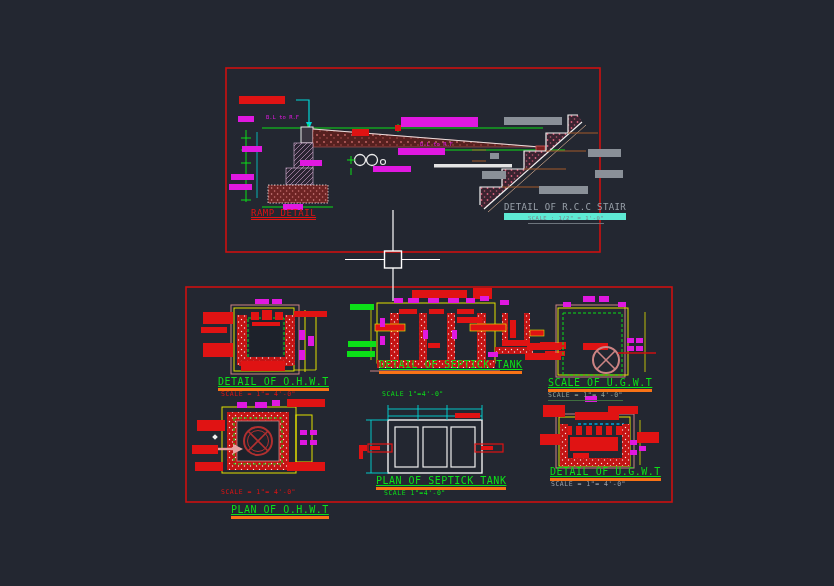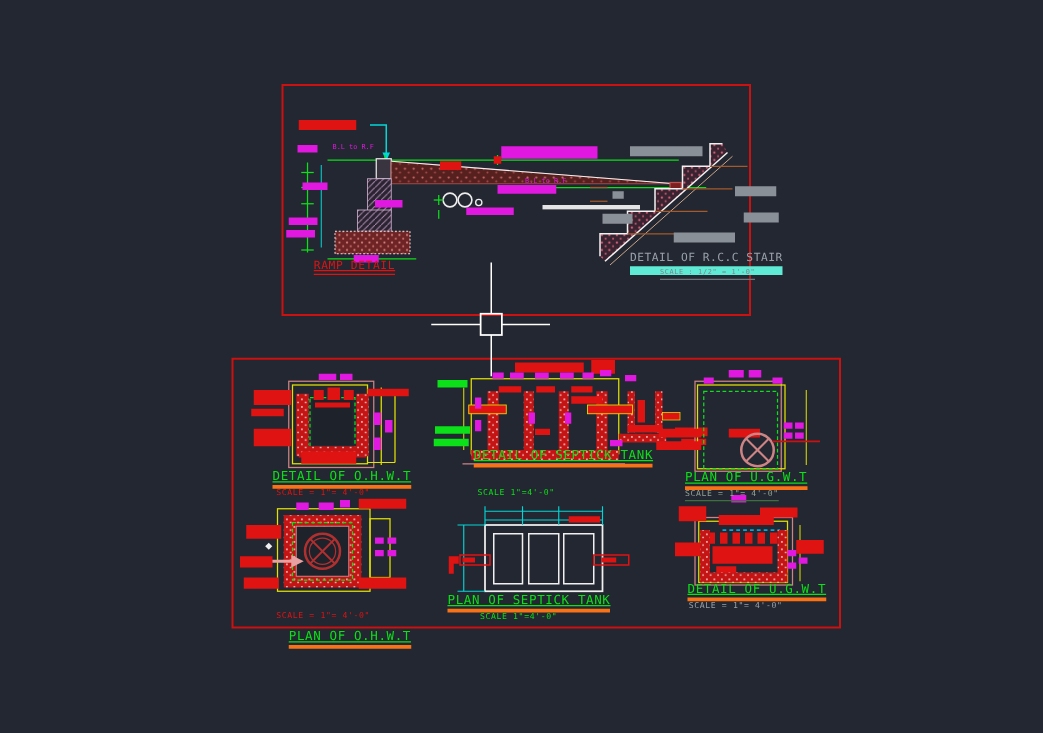--- a/index.html
+++ b/index.html
@@ -331,25 +331,25 @@
 
 <div class="t title-gray" style="left:504px;top:203px;">DETAIL OF R.C.C STAIR</div>
 <div class="t scale-gray2" style="left:528px;top:216px;">SCALE : 1/2" = 1'-0"</div>
 
 <div class="t title-green" style="left:218px;top:377px;">DETAIL OF O.H.W.T</div>
 <div class="t scale-red" style="left:221px;top:391px;">SCALE = 1"= 4'-0"</div>
 
 <div class="t title-green" style="left:379px;top:360px;">DETAIL OF SEPTICK TANK</div>
 <div class="t scale-green" style="left:382px;top:391px;">SCALE   1"=4'-0"</div>
 
-<div class="t title-green" style="left:548px;top:378px;">PLAN OF U.G.W.T</div>
+<div class="t title-green" style="left:548px;top:378px;">SCALE OF U.G.W.T</div>
 <div class="t scale-gray" style="left:548px;top:392px;">SCALE = 1"= 4'-0"</div>
 
 <div class="t title-green" style="left:231px;top:475px;margin-top:30px;">PLAN OF O.H.W.T</div>
 <div class="t scale-red" style="left:221px;top:489px;">SCALE = 1"= 4'-0"</div>
 
-<div class="t title-green" style="left:358px;top:476px;">PLAN OF SEPTICK TANK</div>
+<div class="t title-green" style="left:376px;top:476px;">PLAN OF SEPTICK TANK</div>
 <div class="t scale-green" style="left:384px;top:490px;">SCALE   1"=4'-0"</div>
 
 <div class="t title-green" style="left:550px;top:467px;text-decoration:underline;">DETAIL OF U.G.W.T</div>
 <div class="t scale-silver" style="left:551px;top:481px;">SCALE = 1"= 4'-0"</div>
 
 </div>
 
 </body></html>

